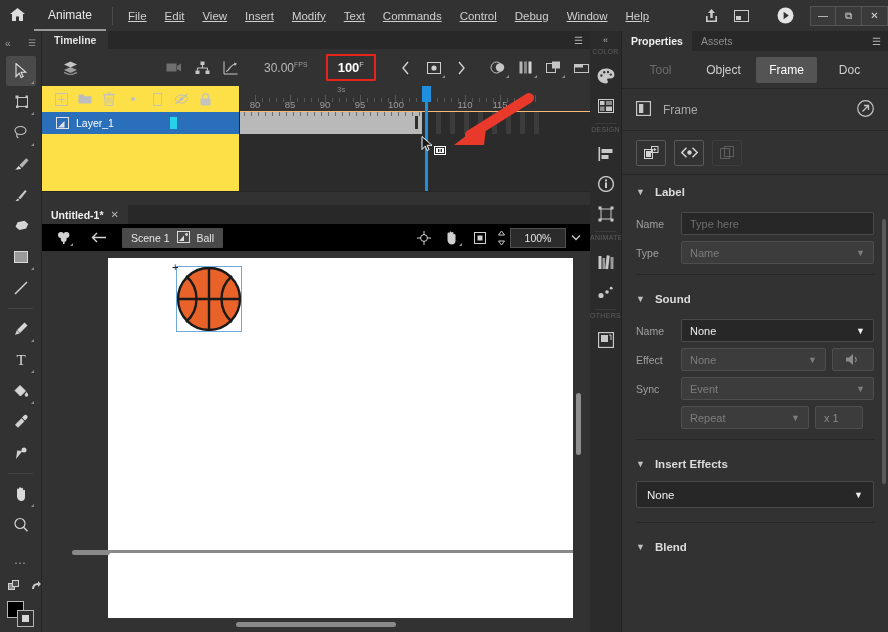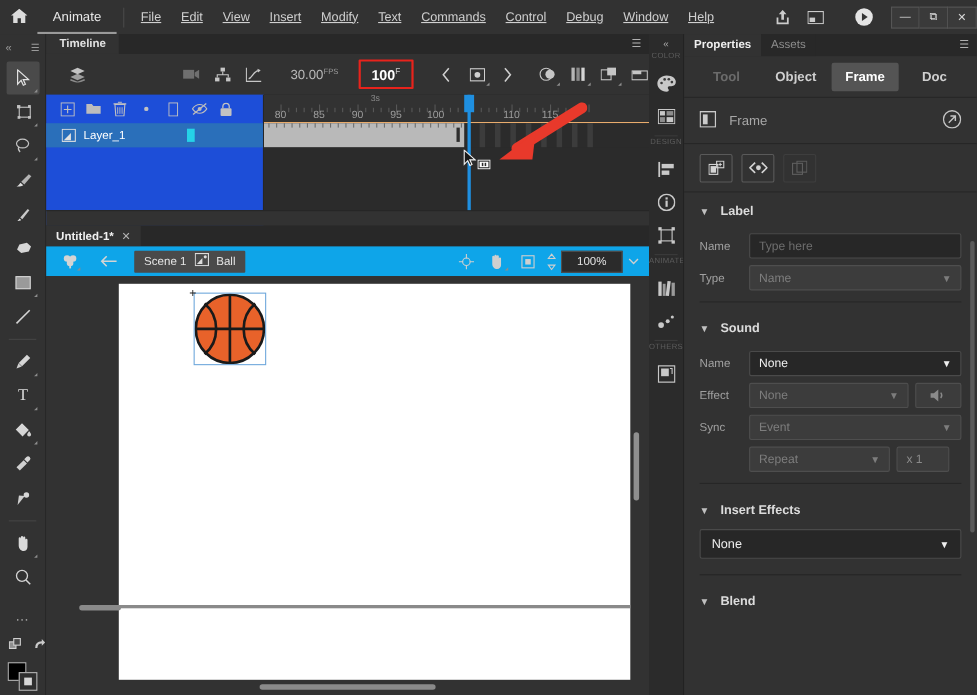--- a/index.html
+++ b/index.html
@@ -77,21 +77,21 @@
   .vsep { width:1px; height:20px; background:#4c4c4c; margin:0 4px;}
   .fps { color:#b8b8b8; font-size:12px; margin-left:10px; }
   .fps sup { font-size:7px; color:#9a9a9a; }
   .frame-box {
     position:relative; margin-left:18px; border:2px solid #e8231c; padding:4px 10px;
     color:#ffffff; font-size:13px; font-weight:bold; border-radius:1px;
   }
   .frame-box sup { font-size:7.5px; font-weight:normal; color:#cfcfcf;}
 
   .tl-body { position:relative; height:119px; background:#323232; display:flex;}
-  .layer-col { width:198px; background:#1d4ed8; border-right:1px solid #262626;text-align:right;}
+  .layer-col { width:198px; background:#fde047; border-right:1px solid #262626;text-align:right;}
   .layer-tools { height:26px; display:flex; align-items:center; padding-left:8px; gap:2px;}
   .lt-ico { width:22px; height:22px; display:flex;align-items:center;justify-content:center; color:#c2c2c2;}
   .layer-row {
     height:22px; background:#2a6fba; display:flex; align-items:center; padding-left:14px;
     position:relative;
   }
   .layer-row .lyr-icon{ margin-right:7px; display:flex;}
   .layer-name { color:#ffffff; font-size:10.5px; }
   .lyr-marker { position:absolute; left:128px; top:5px; width:7px; height:12px; background:#25d2e8;}
 
@@ -118,21 +118,21 @@
 
   
   .red-arrow { position:absolute; z-index:20; pointer-events:none;}
 
   
   .docpanel { position:absolute; left:42px; top:205px; width:548px; height:427px; background:#323232;}
   .doc-tabbar { height:19px; background:#282828; display:flex; align-items:center;}
   .doc-tab { height:19px; display:flex; align-items:center; gap:7px; padding:0 9px;
              background:#323232; color:#f0f0f0; font-size:10.5px; font-weight:bold;}
   .doc-tab .x { color:#b5b5b5; font-weight:normal; font-size:10px;}
-  .edit-bar { height:27px; background:#0ea5e9; display:flex; align-items:center; padding:0 8px; position:relative;}
+  .edit-bar { height:27px; background:#000000; display:flex; align-items:center; padding:0 8px; position:relative;}
   .eb-ico { width:26px;height:22px; display:flex;align-items:center;justify-content:center; color:#cfcfcf; position:relative;}
   .eb-ico .corner { position:absolute; right:3px; bottom:3px; width:0;height:0;
      border-left:3px solid transparent; border-bottom:3px solid #8d8d8d; }
   .crumb { background:#4a4a4a; height:20px; display:flex; align-items:center; gap:7px; padding:0 9px; border-radius:1px;}
   .crumb span { color:#e6e6e6; font-size:10.5px;}
   .eb-right { position:absolute; right:6px; display:flex; align-items:center; gap:2px;}
   .zoomfield { background:#2b2b2b; border:1px solid #4f4f4f; height:20px; width:56px;
                display:flex;align-items:center;justify-content:center; color:#e4e4e4; font-size:10.5px;}
   .stage-area { position:absolute; left:0; top:46px; right:0; bottom:0; background:#323232;}
   .stage {
@@ -153,21 +153,21 @@
   .rail-grp-lbl { height:13px; color:#5d5d5d; font-size:7px; text-align:center; letter-spacing:.3px; overflow:hidden;}
   .rail-ico { width:32px; height:30px; display:flex; align-items:center; justify-content:center; color:#c9c9c9;}
   .rail-div { height:1px; background:#3b3b3b; margin:2px 5px;}
 
   
   .props { position:absolute; left:622px; top:31px; width:266px; height:601px; background:#323232;}
   .pr-tabbar { height:20px; background:#282828; display:flex; align-items:center; position:relative;}
   .pr-tab { height:20px; padding:0 9px; display:flex; align-items:center; font-size:10.5px; font-weight:bold; color:#efefef; background:#323232;}
   .pr-tab.inactive { background:#282828; color:#8d8d8d; font-weight:normal;}
   .pr-burger { position:absolute; right:7px; top:6px; color:#b0b0b0; font-size:10px; line-height:1;}
-  .seg { height:38px; display:flex; align-items:center; padding:0 8px; gap:2px; border-bottom:1px solid #262626;font-weight:bold;}
+  .seg { height:38px; display:flex; align-items:center; padding:0 8px; gap:2px; border-bottom:1px solid #262626;}
   .segbtn { flex:1; height:26px; display:flex; align-items:center; justify-content:center;
             color:#cfcfcf; font-size:12px; border-radius:2px;}
   .segbtn.sel { background:#545454; color:#ffffff; }
   .segbtn.dis { color:#6b6b6b;}
   .pr-head { height:42px; display:flex; align-items:center; padding:0 14px; gap:12px; border-bottom:1px solid #262626; position:relative;}
   .pr-head .title { color:#a8a8a8; font-size:12px;}
   .pr-head .linkico { position:absolute; right:14px; color:#c4c4c4;}
   .pr-iconrow { height:44px; display:flex; align-items:center; padding:0 14px; gap:8px; border-bottom:1px solid #262626;}
   .sqbtn { width:30px; height:26px; border:1px solid #5a5a5a; border-radius:2px; display:flex; align-items:center; justify-content:center; color:#d4d4d4;}
   .sqbtn.dis { border-color:#3e3e3e; color:#5e5e5e;}

